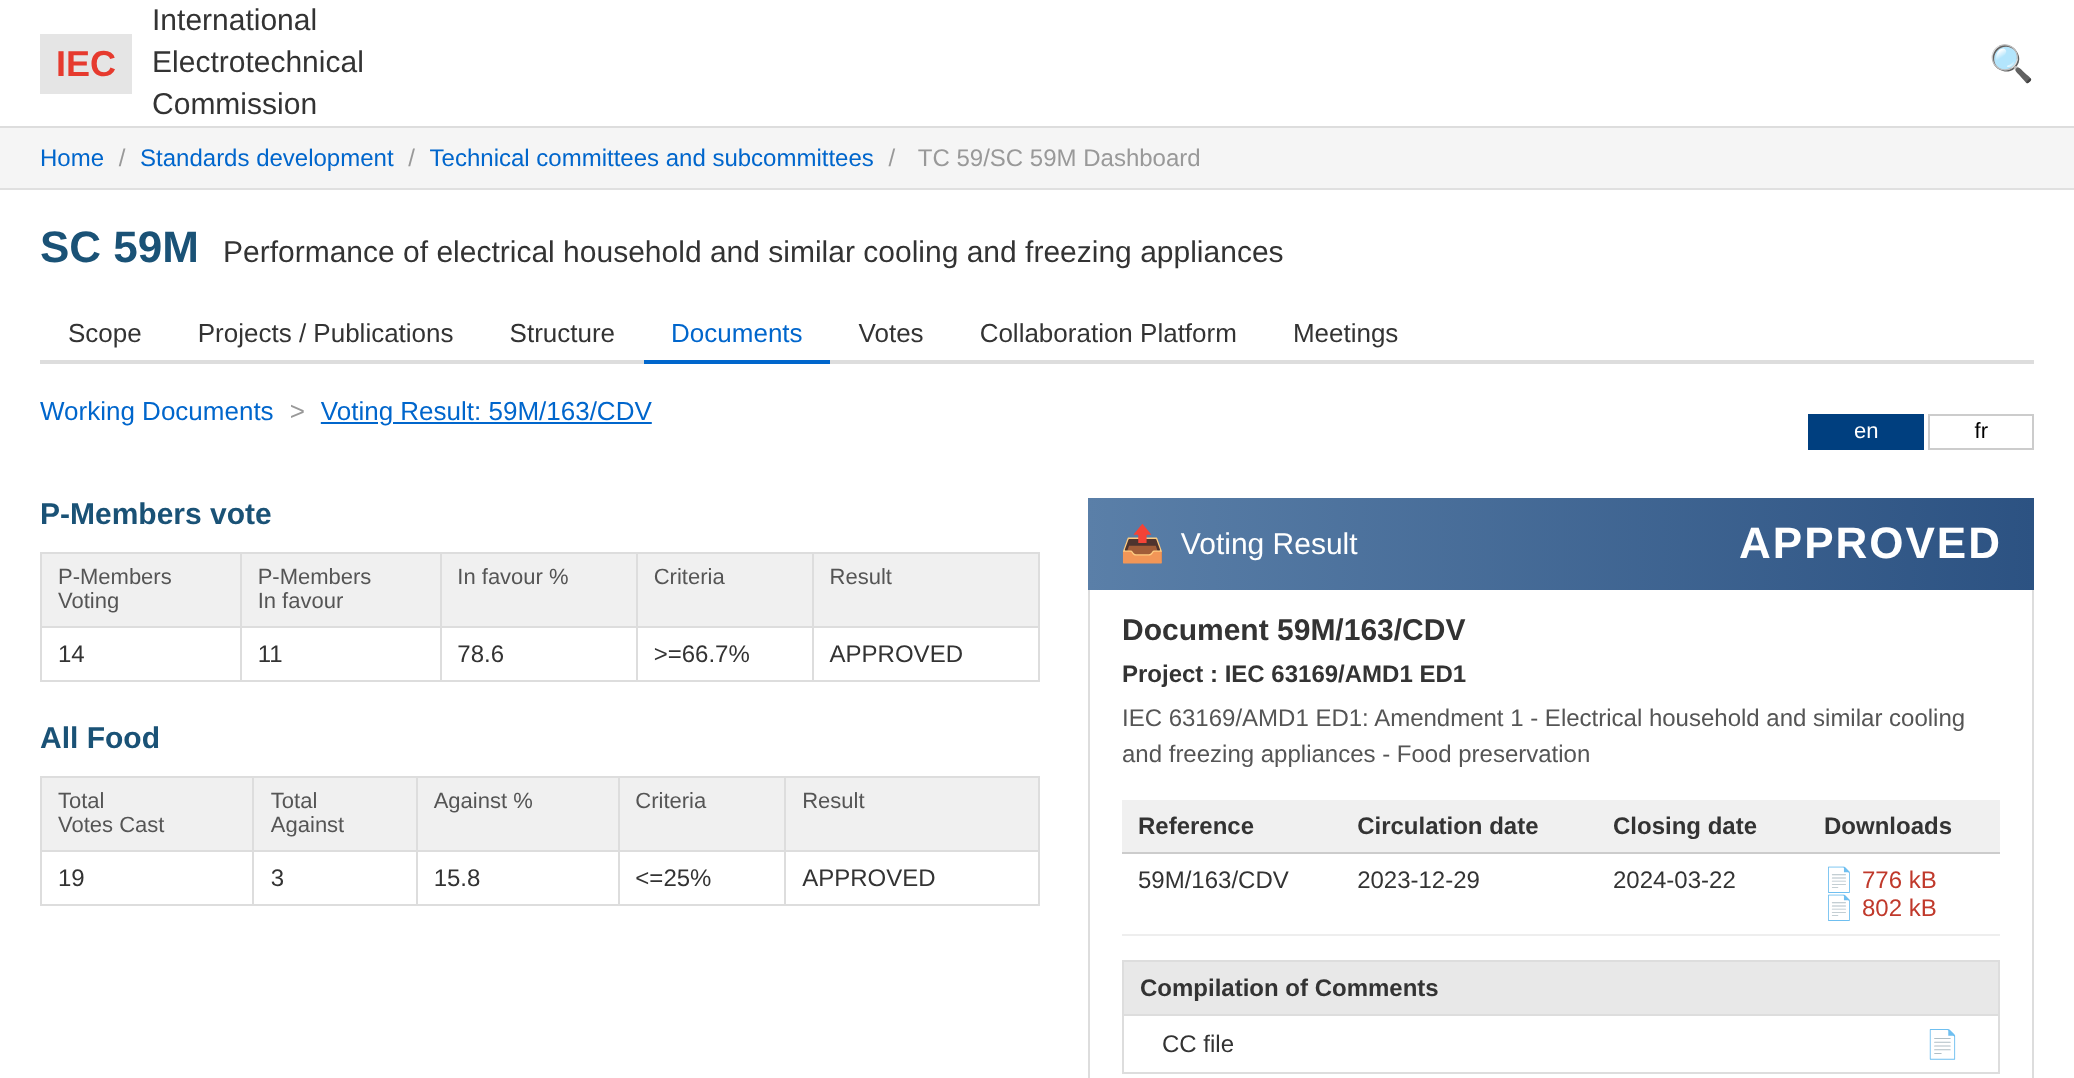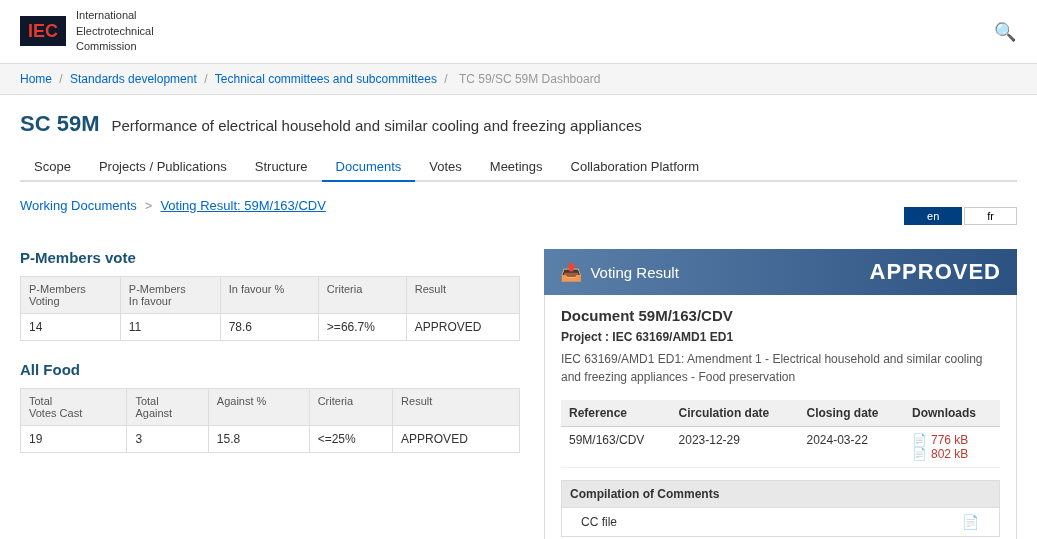--- a/index.html
+++ b/index.html
@@ -1,23 +1,23 @@
 <!DOCTYPE html>
 <html><head>
   <meta charset="utf-8">
   <style>
     * { box-sizing: border-box; margin: 0; padding: 0; }
     body { font-family: Arial, sans-serif; font-size: 13px; color: #333; background: #fff; }
 
     
     .header { background: #fff; border-bottom: 1px solid #ddd; padding: 0 20px; display: flex; align-items: center; height: 64px; }
     .logo-area { display: flex; align-items: center; margin-right: 30px; }
-    .logo-box { background: #0f172a; color: #fff; font-weight: bold; font-size: 18px; padding: 6px 8px; margin-right: 10px; line-height: 1; }
+    .logo-box { background: #e5e5e5; color: #fff; font-weight: bold; font-size: 18px; padding: 6px 8px; margin-right: 10px; line-height: 1; }
     .logo-box span { color: #e63a2e; }
-    .org-name { font-size: 11px; color: #333; line-height: 1.4; }
+    .org-name { font-size: 15px; color: #333; line-height: 1.4; }
     nav { display: flex; align-items: center; gap: 0; flex: 1; }
     .nav-item { padding: 0 12px; text-align: center; font-size: 12px; color: #333; cursor: pointer; white-space: nowrap; line-height: 1.3; }
     .search-icon { margin-left: auto; font-size: 18px; cursor: pointer; color: #333; }
 
     
     .breadcrumb { background: #f5f5f5; padding: 8px 20px; font-size: 12px; color: #666; border-bottom: 1px solid #e0e0e0; }
     .breadcrumb a { color: #0066cc; text-decoration: none; }
     .breadcrumb span { color: #999; margin: 0 4px; }
 
     
@@ -112,22 +112,22 @@
     <span class="sc-code">SC 59M</span>
     <span class="sc-desc">Performance of electrical household and similar cooling and freezing appliances</span>
   </div>
 
   <div class="tabs">
     <div class="tab">Scope</div>
     <div class="tab">Projects / Publications</div>
     <div class="tab">Structure</div>
     <div class="tab active">Documents</div>
     <div class="tab">Votes</div>
+    <div class="tab">Collaboration Platform</div>
     <div class="tab">Meetings</div>
-    <div class="tab">Collaboration Platform</div>
   </div>
 
   <div style="display:flex; justify-content:space-between; align-items:center; margin-bottom:16px;">
     <div class="sub-breadcrumb">
       <span class="sub-link">Working Documents</span>
       <span class="sep">&gt;</span>
       <span class="active-sub">Voting Result: 59M/163/CDV</span>
     </div>
     <div class="lang-switcher">
       <button class="lang-btn active">en</button>

